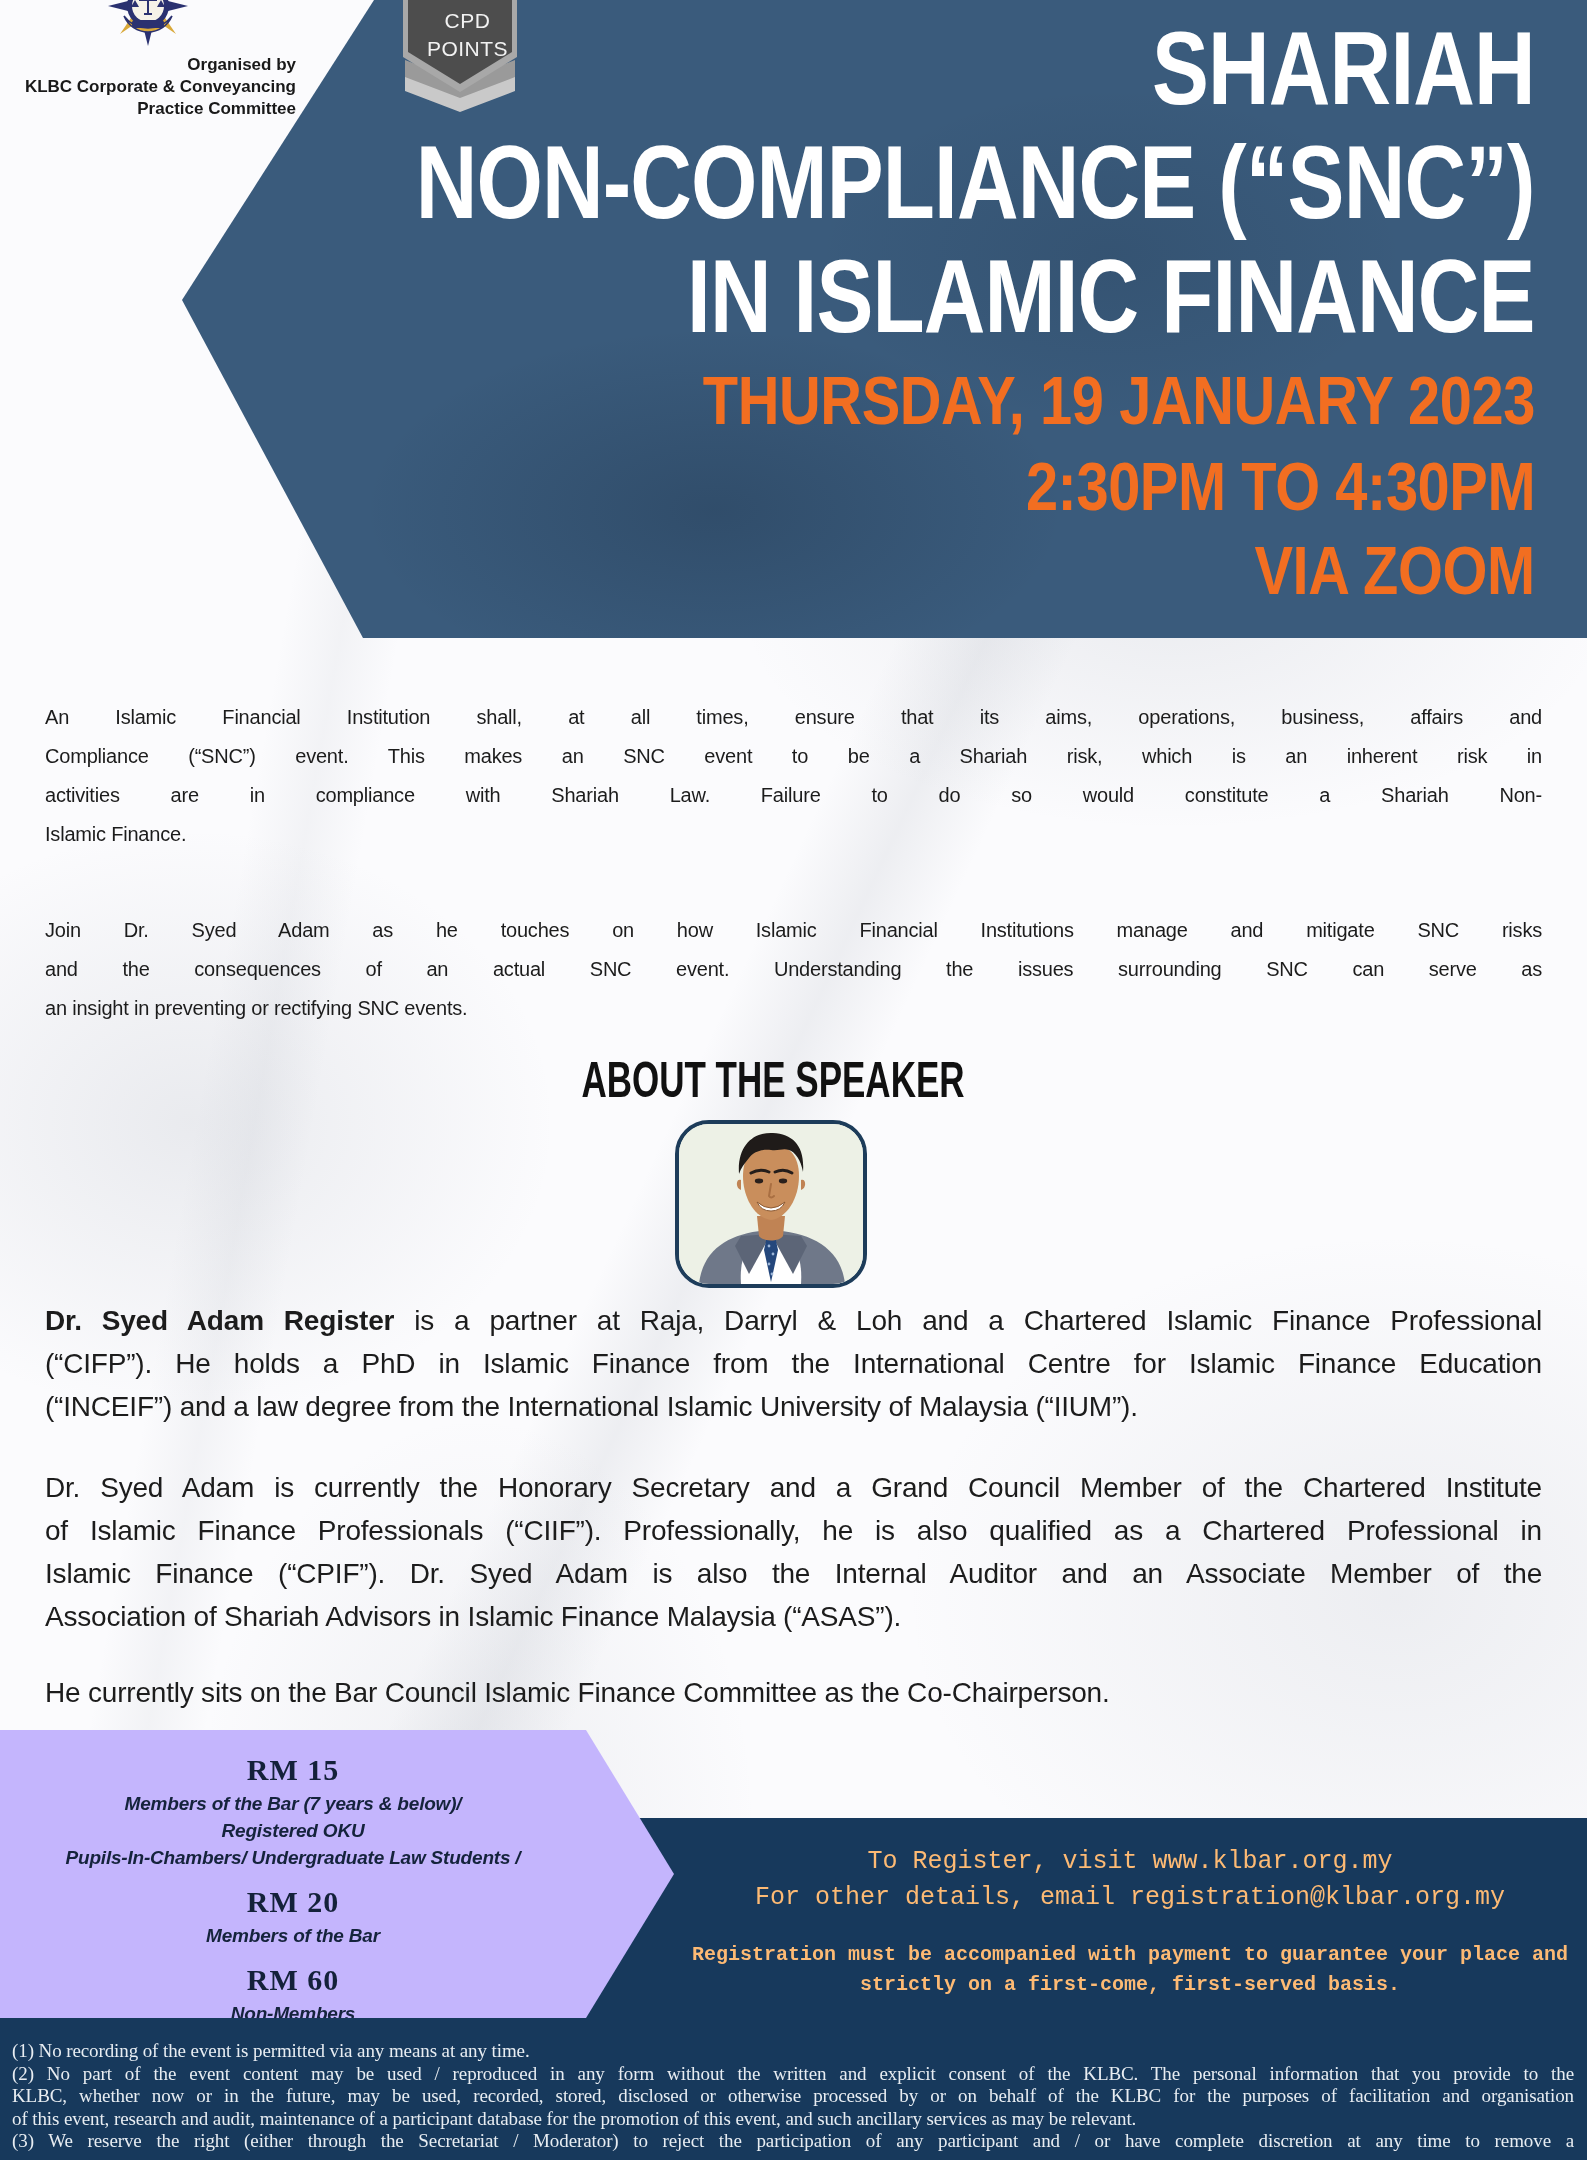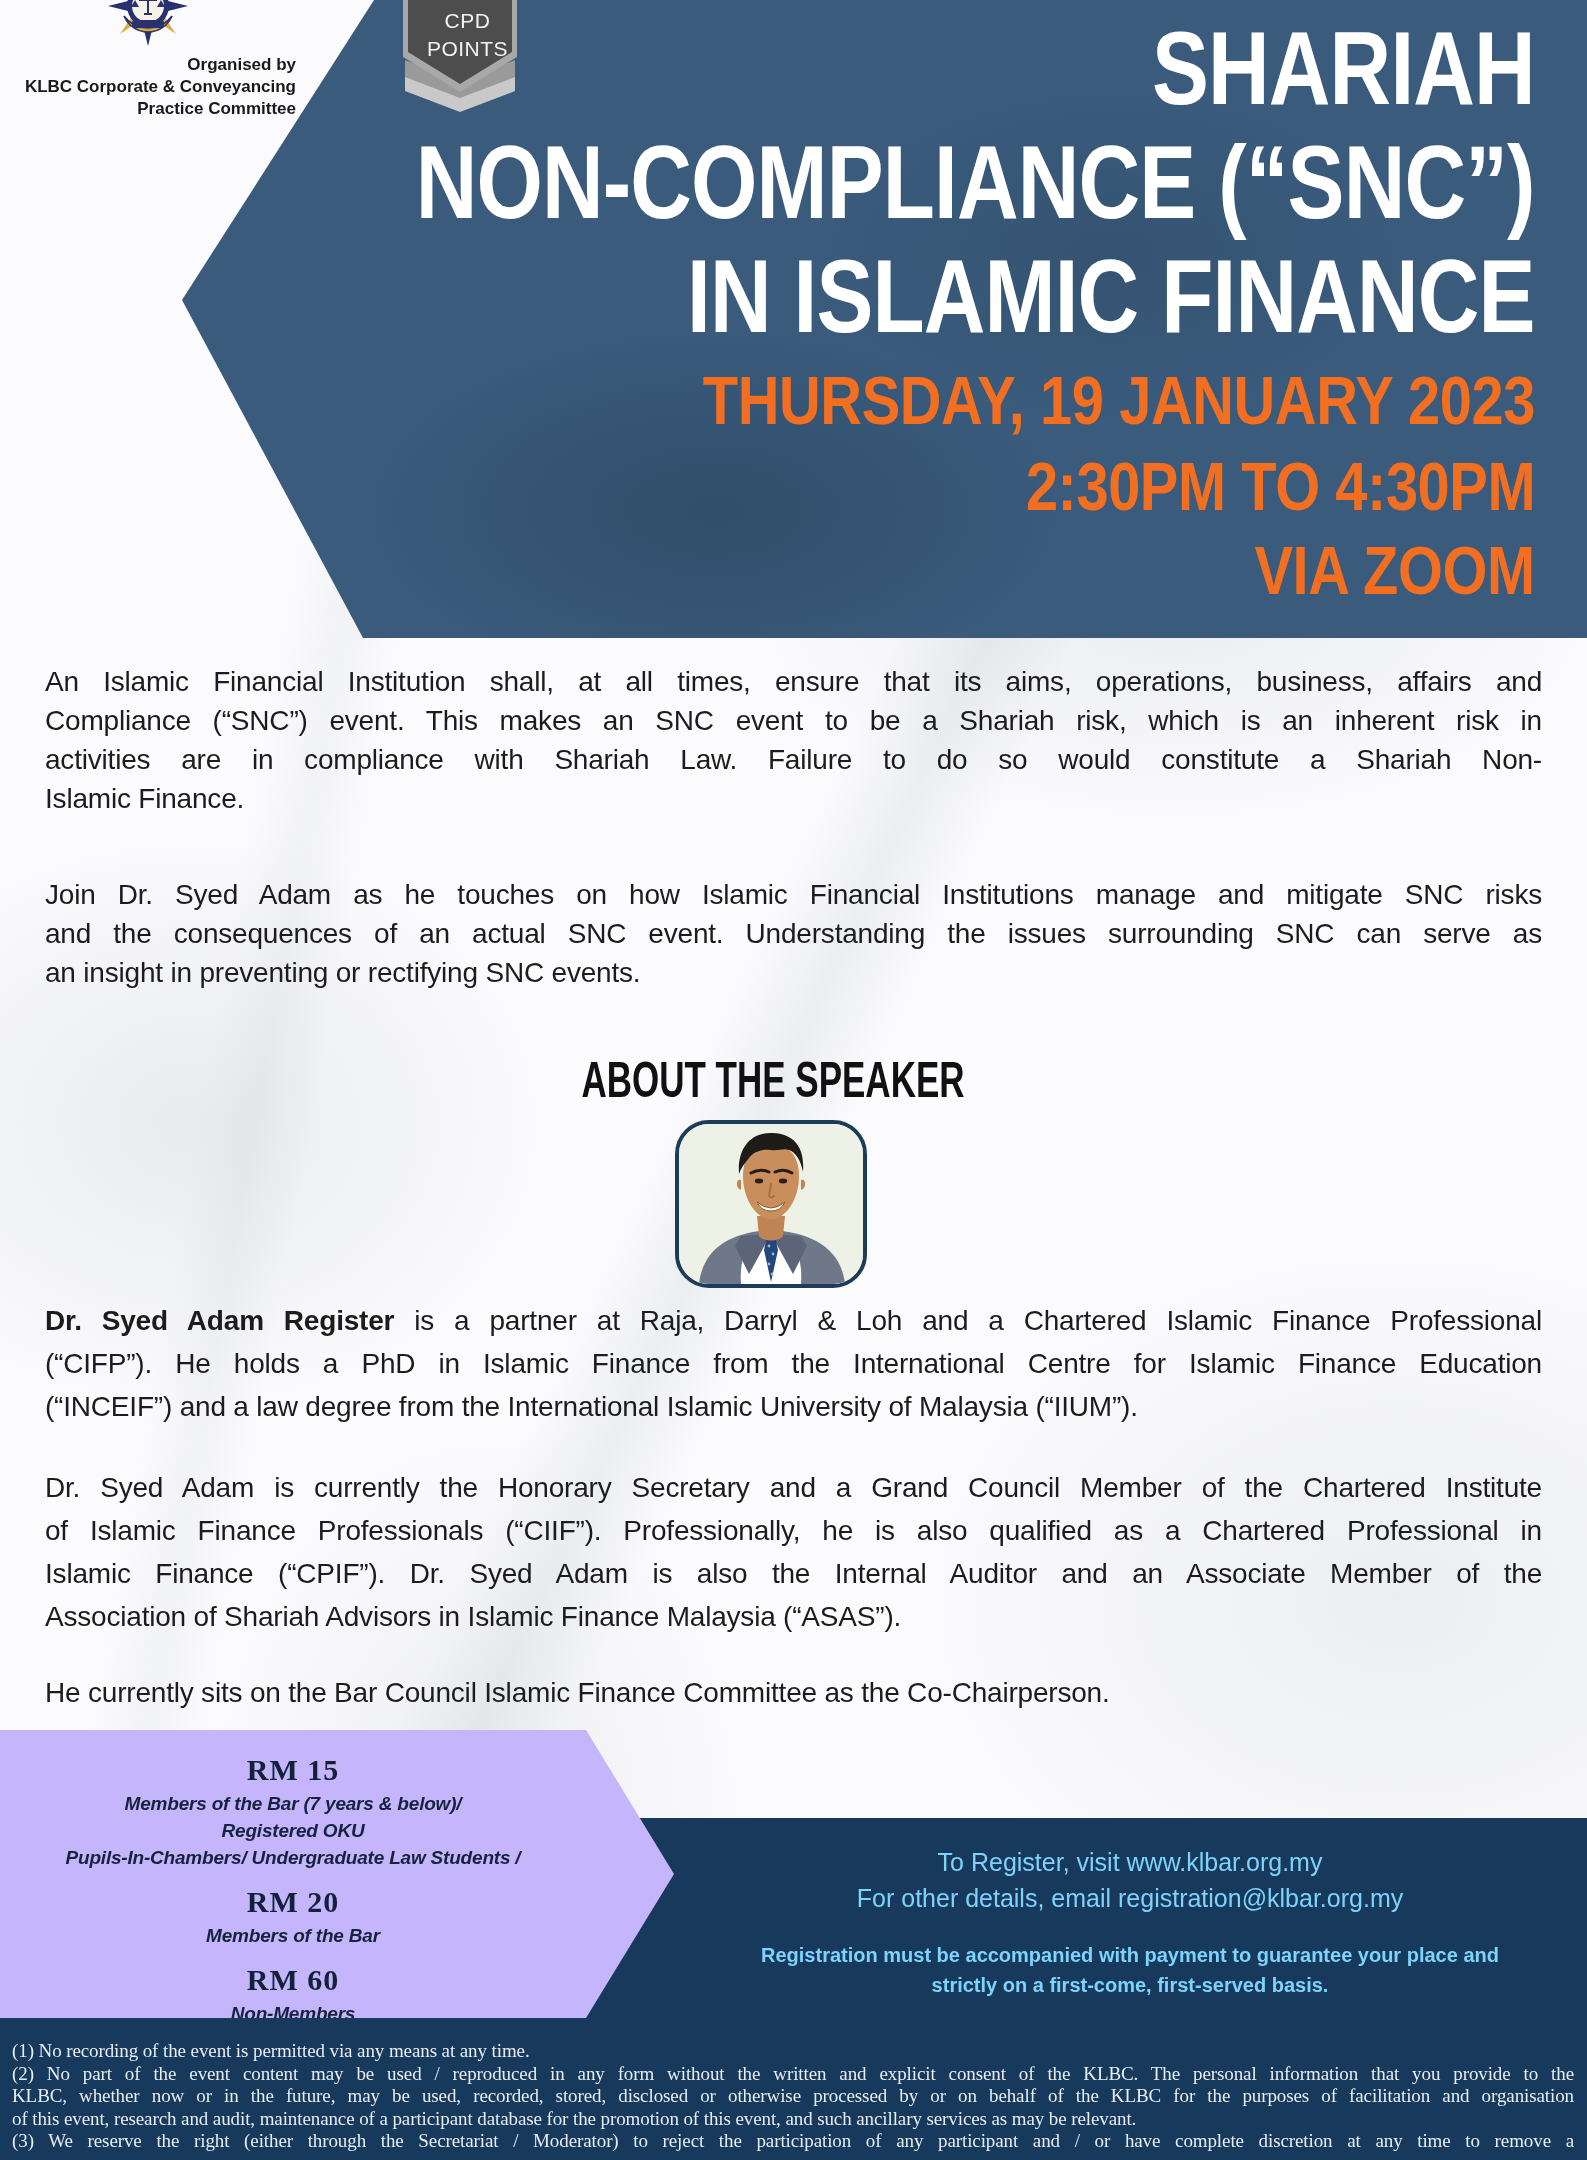--- a/index.html
+++ b/index.html
@@ -57,21 +57,21 @@
     clip-path:polygon(0 0,50% 55%,100% 0,100% 45%,50% 100%,0 45%); }
   .badge .shield-outer{ position:absolute; left:0; top:0; width:114px; height:92px; background:#a8a8a8;
     clip-path:polygon(0 0,100% 0,100% 62%,50% 100%,0 62%); }
   .badge .shield-inner{ position:absolute; left:5px; top:0; width:104px; height:84px; background:#4d4d4d;
     clip-path:polygon(0 0,100% 0,100% 62%,50% 100%,0 62%); }
   .badge .badge-text{ position:absolute; left:0; top:7px; width:114px; text-align:center;
     color:#f2f2f2; font-size:21px; line-height:28px; letter-spacing:.5px; font-weight:400;padding-left:15px; }
 
   
   .copy{ position:absolute; left:45px; width:1497px; color:#1c1c1c; }
-  .intro{ font-size:28px; line-height:39px; letter-spacing:-.2px; }
+  .intro{ font-size:20px; line-height:39px; letter-spacing:-.2px;margin-top:36px; }
   .bio{ font-size:28px; line-height:43px; letter-spacing:-.2px; }
   .jline{ text-align:justify; text-align-last:justify; white-space:normal; }
   .jlast{ text-align:left; }
   .intro-1{ top:662px; } .intro-2{ top:875px; }
   .bio-1{ top:1299px; } .bio-2{ top:1466px; } .bio-3{ top:1671px; }
   .bold{ font-weight:700; }
 
   .about-heading{
     position:absolute; left:773px; top:1051px; white-space:nowrap;
     transform:translateX(-50%) scaleX(.7); transform-origin:50% 50%;
@@ -92,21 +92,21 @@
     font-family:"Liberation Serif", serif; font-weight:700; font-size:30px; line-height:34px;
     color:#14213a; letter-spacing:1px;
   }
   .pdesc{ font-style:italic; font-weight:700; font-size:19px; line-height:27px; color:#15233c; letter-spacing:-.2px; }
   .tier{ margin-bottom:14px; }
   .tier .pdesc{ margin-top:3px; }
 
   
   .reg-box{ position:absolute; left:560px; top:1818px; width:1027px; height:200px; background:#17395c; }
   .reg-content{ position:absolute; left:130px; top:26px; width:880px; text-align:center;
-    font-family:Liberation Sans, sans-serif; color:#7dd3fc; }
+    font-family:Liberation Mono, monospace; color:#fdba74; }
   .reg-line{ font-size:25px; line-height:36px; font-weight:400; }
   .reg-note{ margin-top:24px; font-weight:700; font-size:20px; line-height:30px; }
   .bottom-band{ position:absolute; left:0; top:2018px; width:1587px; height:142px; background:#17395c; }
   .terms{
     position:absolute; left:12px; top:2040px; width:1562px;
     font-family:"Liberation Serif", serif; font-size:19px; line-height:22.5px;
     color:#e8edf2; letter-spacing:-.1px;
   }
 </style>
 </head>

